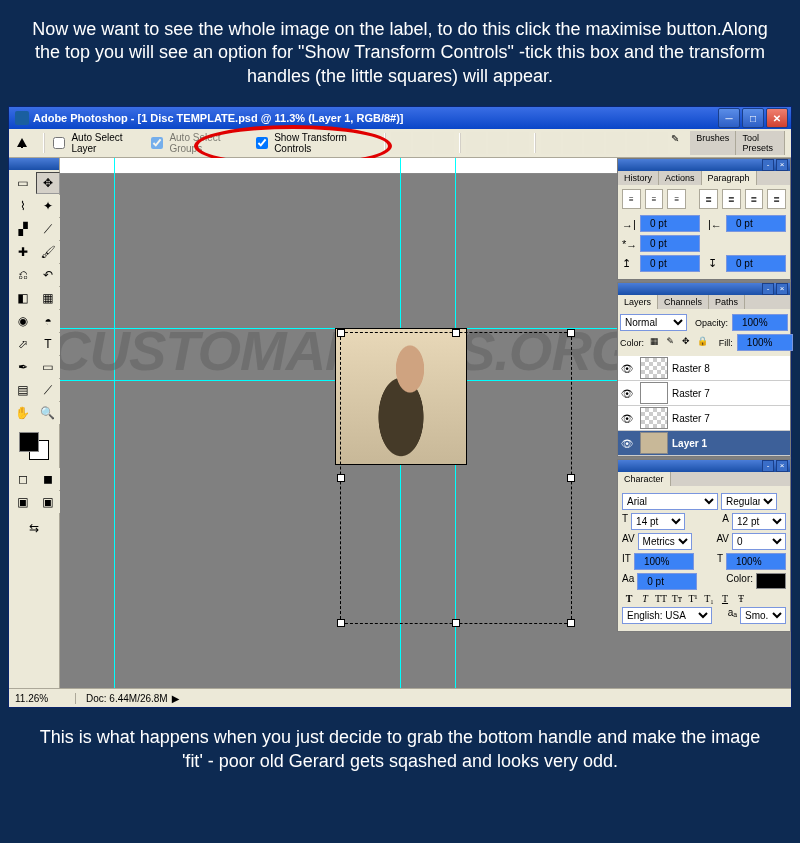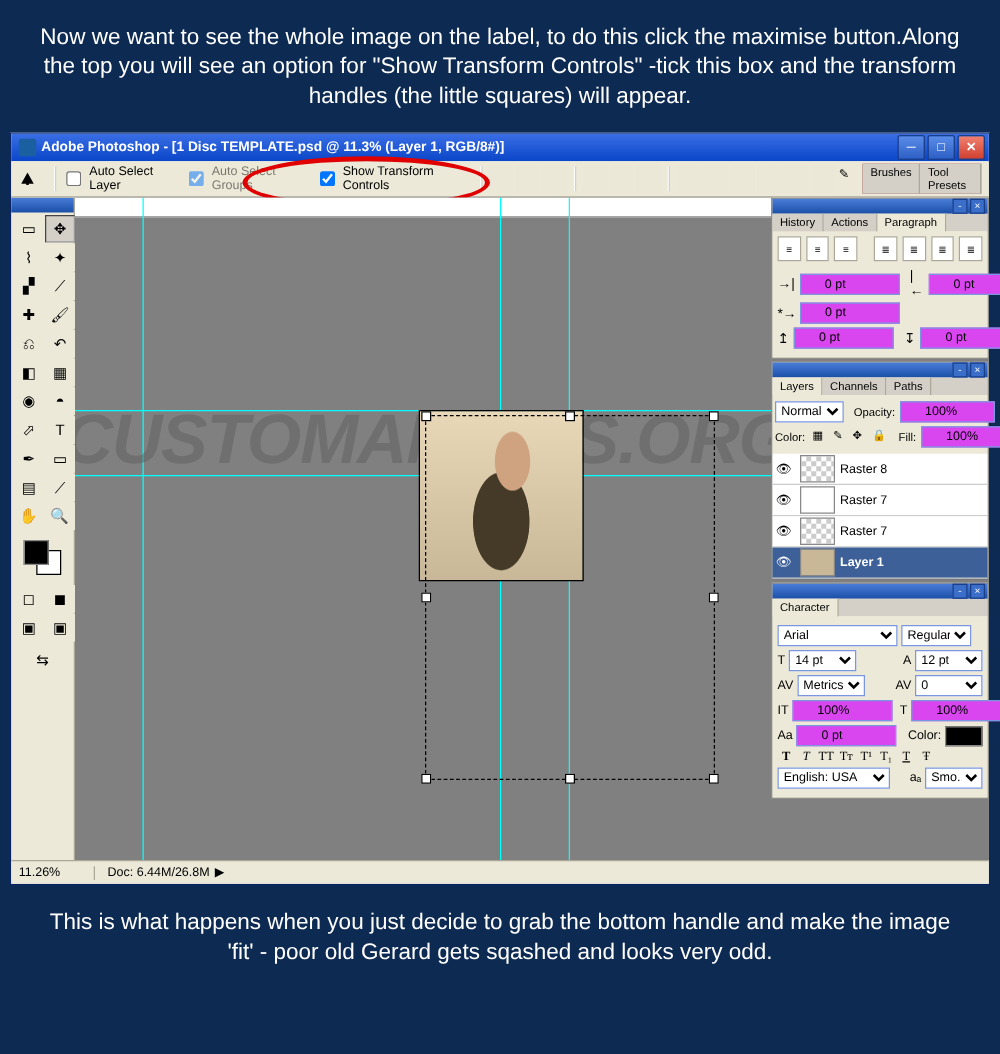--- a/index.html
+++ b/index.html
@@ -48,27 +48,27 @@
 .panel .phdr{background:linear-gradient(#4a7dd8,#1a4fa8);height:12px;display:flex;justify-content:flex-end;padding:0 2px;gap:2px}
 .panel .phdr span{width:10px;height:10px;background:#3a6ec8;border:1px solid #1a3f8a;font-size:8px;color:#fff;text-align:center;line-height:9px}
 .ptabs{display:flex;background:#d4d0c8;font-size:9px}
 .ptab{padding:2px 6px;background:#d4d0c8;border-right:1px solid #aca899}
 .ptab.act{background:#ece9d8}
 .pbody{padding:4px;background:#ece9d8}
 .para-aligns{display:flex;gap:4px;margin-bottom:6px}
 .align-btn{width:20px;height:18px;border:1px solid #aca899;background:#fff;font-size:8px;display:flex;align-items:center;justify-content:center}
 .prow{display:flex;align-items:center;gap:4px;margin:3px 0;font-size:9px}
 .prow .lbl{width:14px;font-size:11px}
-.num-in{width:40px;height:15px;border:1px solid #7a96df;background:#d946ef;font-size:10px;padding:0 19px}
+.num-in{width:40px;height:15px;border:1px solid #7a96df;background:#3b82f6;font-size:10px;padding:0 9px}
 .sel-in{height:17px;border:1px solid #7a96df;background:#fff;font-size:10px}
 .layer-row{display:flex;align-items:center;height:24px;border-bottom:1px solid #ccc;background:#fff;font-size:10px}
 .layer-row.act{background:#3d6099;color:#fff}
 .layer-row .eye{width:18px;text-align:center}
 .layer-row .thumb{width:26px;height:20px;background:repeating-conic-gradient(#ccc 0% 25%,#fff 0% 50%) 0 0/8px 8px;border:1px solid #888;margin:0 4px}
-.char-row{display:flex;align-items:center;gap:3px;margin:3px 0}
+.char-row{display:flex;gap:3px;margin:3px 0}
 .statusbar{background:#ece9d8;height:18px;display:flex;align-items:center;font-size:10px;padding:0 6px;border-top:1px solid #aca899}
 .statusbar .zoom{width:60px;border-right:1px solid #aca899}
 .statusbar .doc{padding-left:10px}
 .txtbtns{display:flex;gap:2px;font-family:serif}
 .txtbtns span{width:14px;text-align:center}
 .ruler{background:#fff;height:15px;border-bottom:1px solid #888}
 </style>
 </head>
 <body>
 

